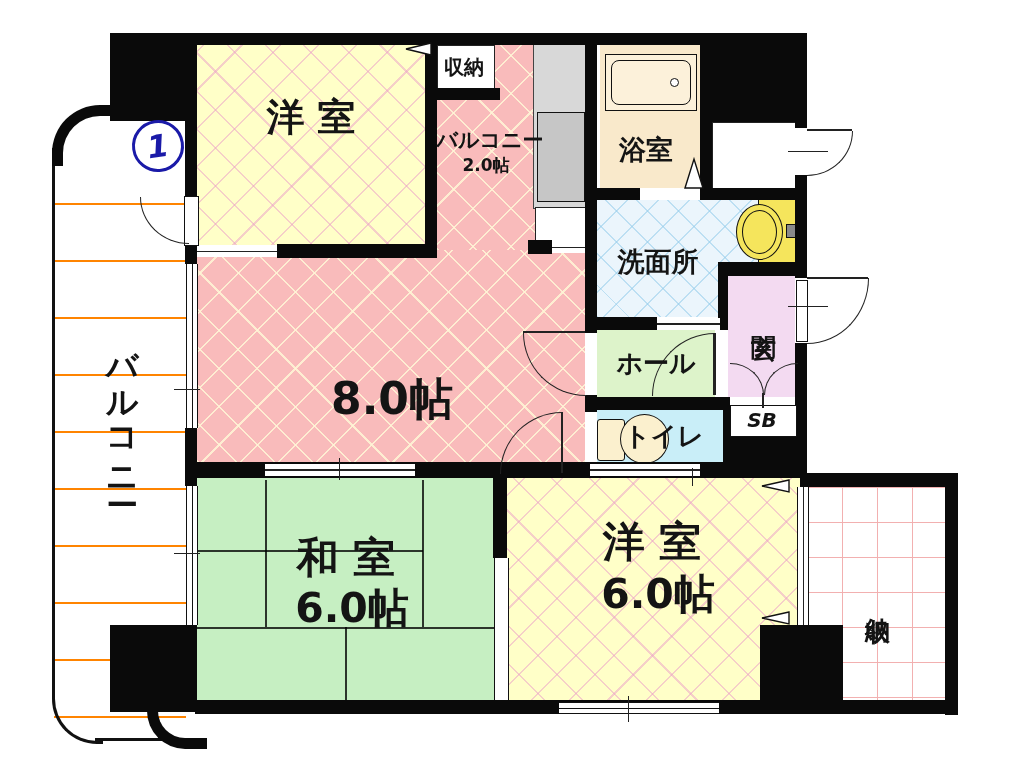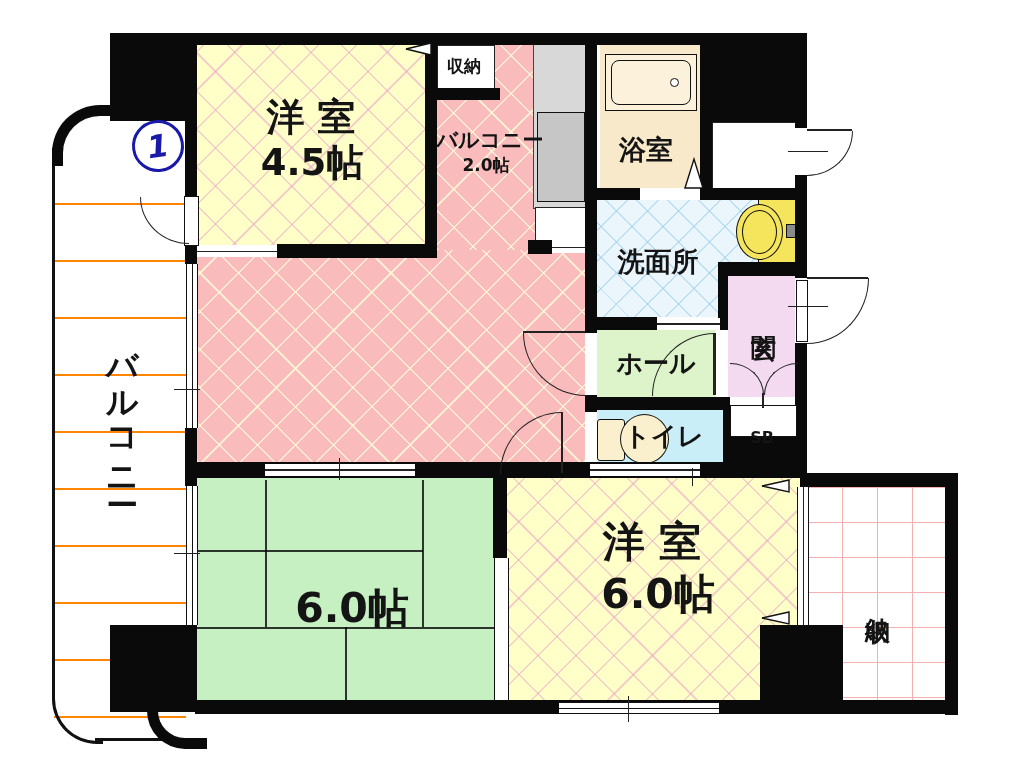--- a/index.html
+++ b/index.html
@@ -191,35 +191,36 @@
     </svg>
   <svg style="left:683px;top:157px;" width="22" height="32" viewBox="0 0 22 32">
       <polygon points="2,31 11,2 20,31" fill="#ffffff" stroke="#111" stroke-width="1.4"></polygon>
     </svg>
 
   <div class="unit-circle">
       <span>1</span>
     </div>
 
   <div class="lbl" style="left:311px;top:118px;font-size:38px;"><span>洋 室</span></div>
-  <div class="lbl" style="left:312px;top:163px;font-size:37px;"><span>4.5帖</span></div>
 
   <div class="lbl" style="left:490px;top:141px;font-size:21px;"><span>バルコニー</span></div>
   <div class="lbl" style="left:486px;top:166px;font-size:17px;"><span>2.0帖</span></div>
 
   <div class="lbl" style="left:646px;top:150px;font-size:27px;"><span>浴室</span></div>
   <div class="lbl" style="left:658px;top:262px;font-size:27px;"><span>洗面所</span></div>
 
+  <div class="lbl" style="left:392px;top:399px;font-size:44px;"><span>8.0帖</span></div>
 
   <div class="lbl" style="left:656px;top:364px;font-size:26px;"><span>ホール</span></div>
   <div class="lbl lbl-v" style="left:763px;top:315px;font-size:25px;"><span>玄関</span></div>
-  <div class="lbl" style="left:762px;top:438px;font-size:16px;z-index:6;"><span>SB</span></div>
+  <div class="lbl" style="left:762px;top:420px;font-size:20px;font-style:italic;z-index:6;"><span>SB</span></div>
   <div class="lbl" style="left:664px;top:437px;font-size:26px;"><span>トイレ</span></div>
 
+  <div class="lbl" style="left:346px;top:558px;font-size:42px;"><span>和 室</span></div>
   <div class="lbl" style="left:352px;top:608px;font-size:41px;"><span>6.0帖</span></div>
 
   <div class="lbl" style="left:652px;top:542px;font-size:42px;"><span>洋 室</span></div>
   <div class="lbl" style="left:658px;top:594px;font-size:41px;"><span>6.0帖</span></div>
 
-  <div class="lbl" style="left:464px;top:67px;font-size:17px;"><span>収納</span></div>
+  <div class="lbl" style="left:464px;top:67px;font-size:20px;"><span>収納</span></div>
   <div class="lbl lbl-v" style="left:877px;top:598px;font-size:25px;"><span>収納</span></div>
 
 </div>
 
 </body></html>

